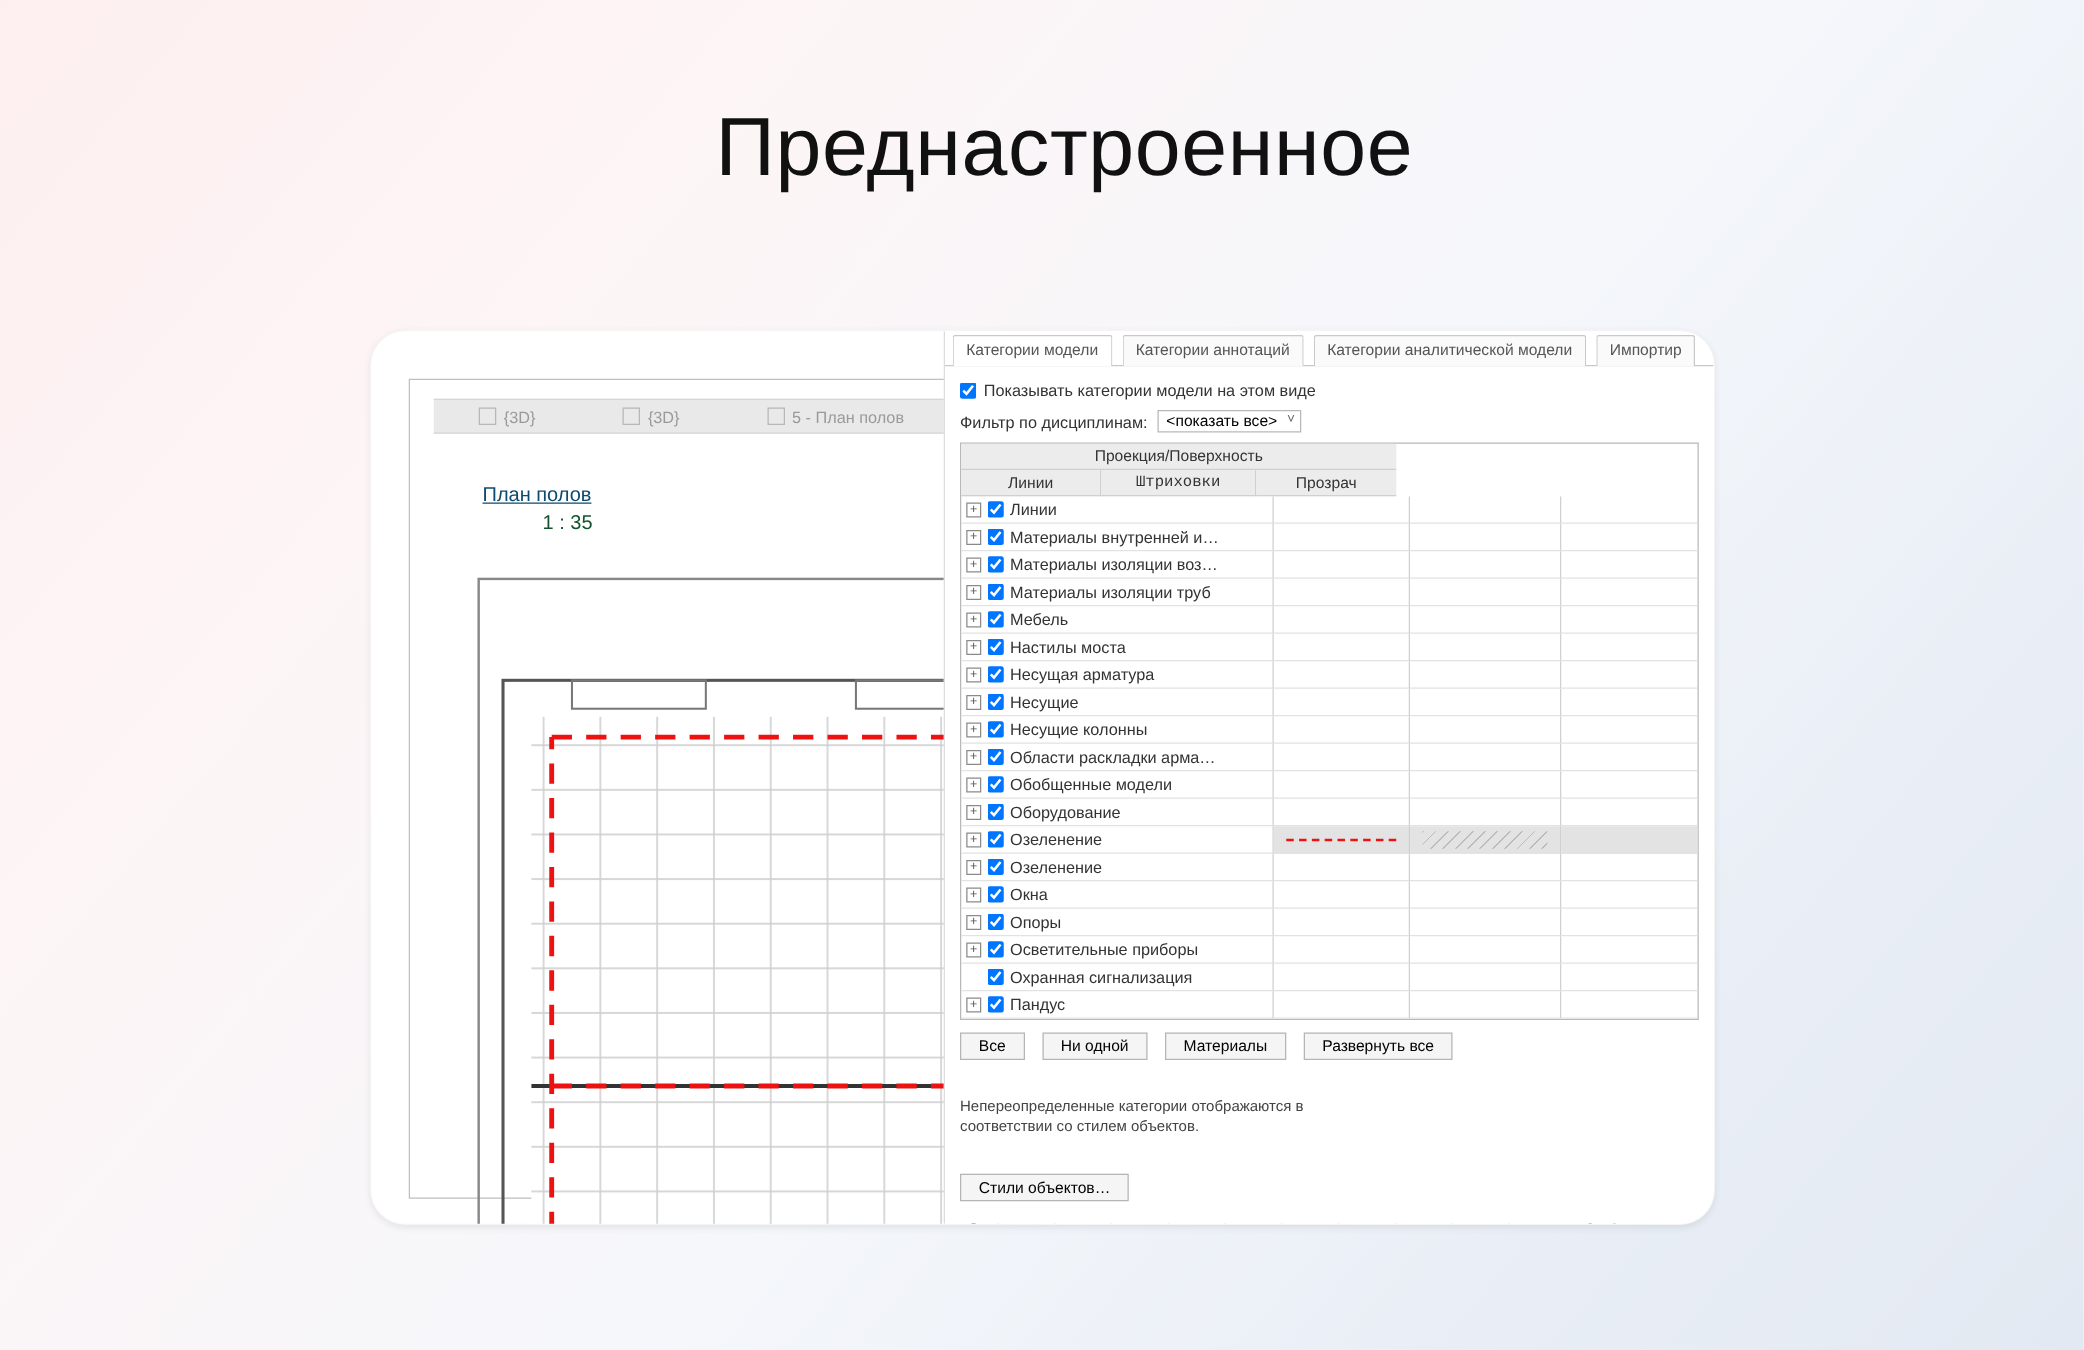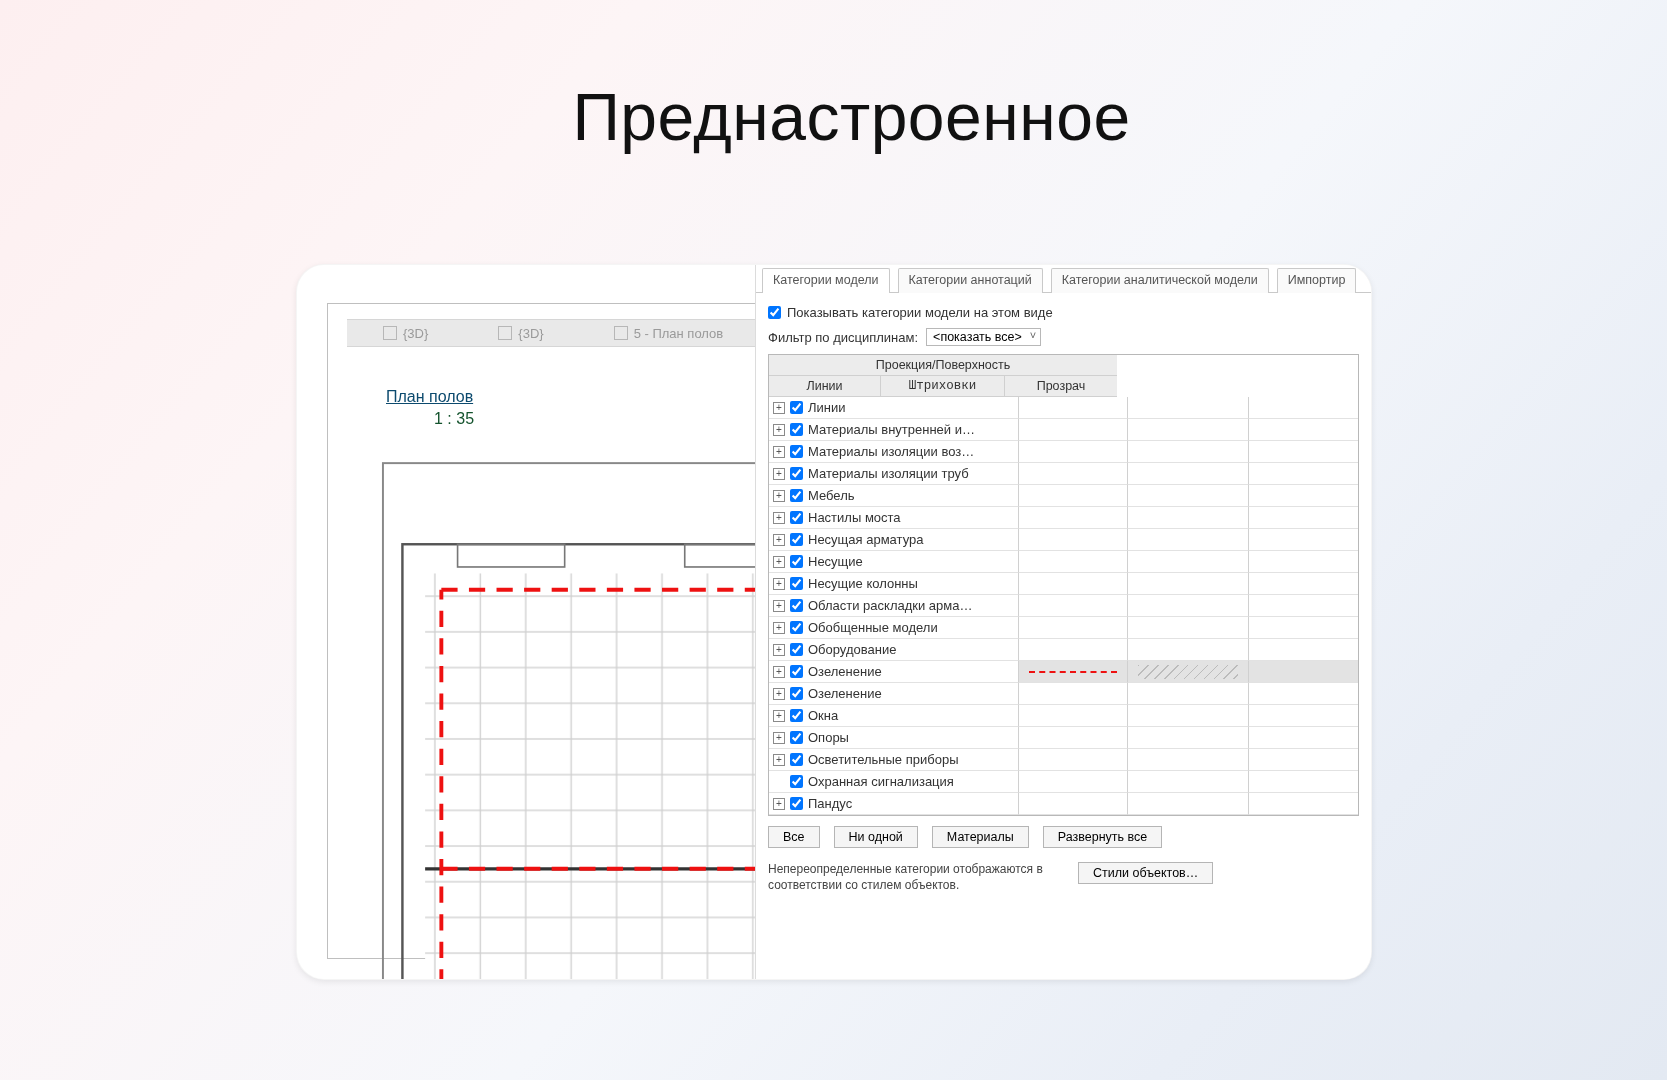--- a/index.html
+++ b/index.html
@@ -94,21 +94,21 @@
   .row.selected .c.trans { background:#e3e3e3; }
   .dash-red { width:88px; height:0; border-top:2px dashed #e11; }
   .override-hatch { width:100px; height:14px;
      background: repeating-linear-gradient(135deg,#bbb 0 1px, transparent 1px 7px);
   }
 
   
   .btnrow { display:flex; gap:14px; margin-top:10px; }
   .btn { font-size:12.5px; padding:3px 14px; border:1px solid #b5b5b5; background:#f5f5f5; }
 
-  .note-row { margin-top:14px; display:flex; gap:30px; align-items:flex-start; }
+  .note-row { margin-top:30px; display:flex; gap:30px; align-items:flex-start;flex-direction:column; }
   .note { font-size:12px; color:#444; max-width:280px; line-height:1.3; }
 </style>
 </head>
 <body>
 
 <div class="headline">
   <span>Преднастроенное</span><br>
 </div>
 
 <div class="card">

